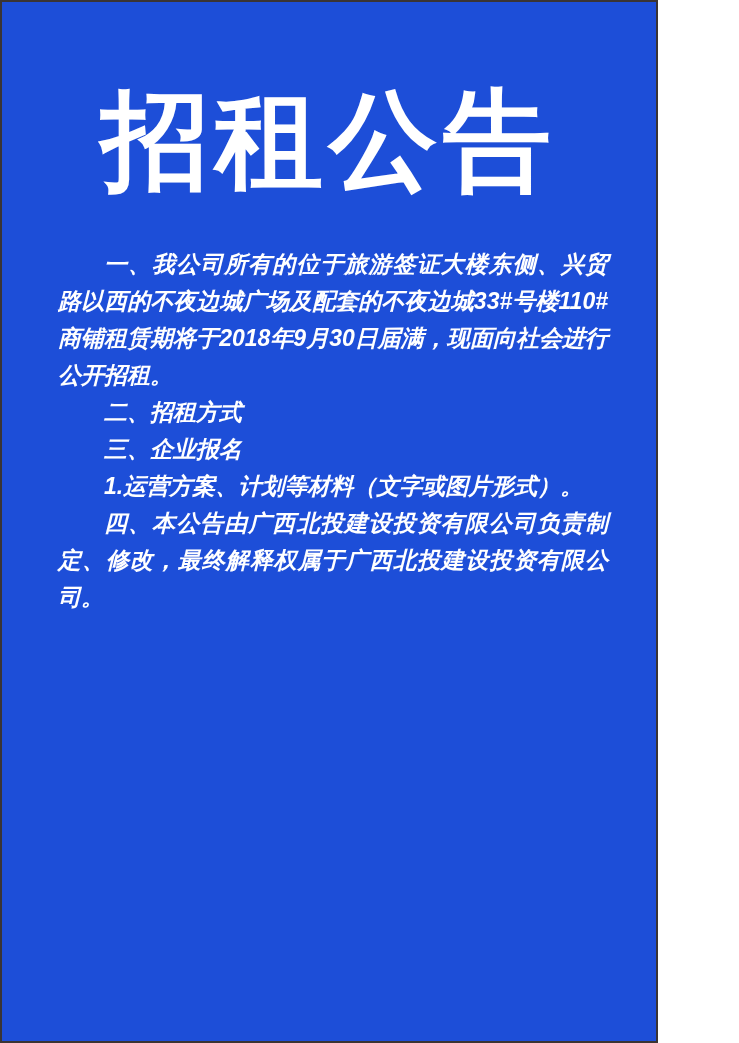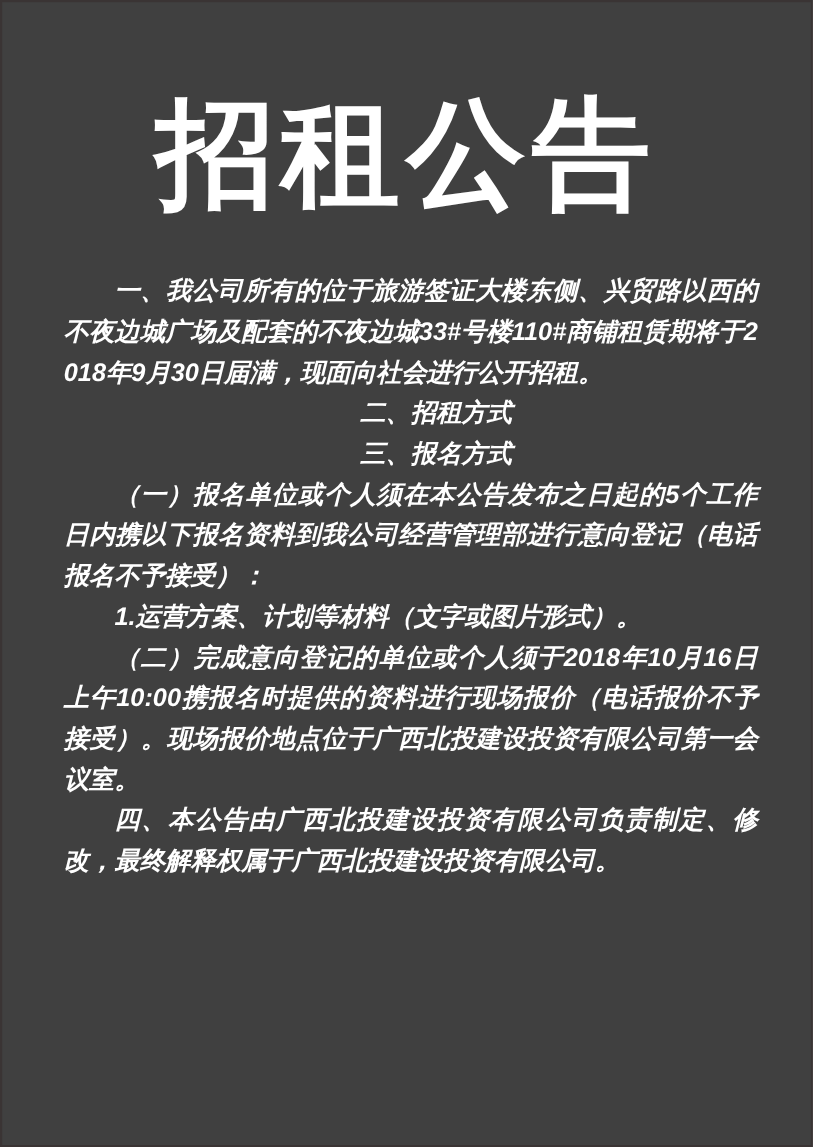--- a/index.html
+++ b/index.html
@@ -2,24 +2,24 @@
 <html><head>
 <meta charset="utf-8">
 <style>
   html, body {
     margin: 0;
     padding: 0;
     background: #ffffff;
   }
   .poster {
     position: relative;
-    width: 739px;
+    width: 658px;
     height: 1043px;
     box-sizing: border-box;
-    background: #404040;
+    background: #1d4ed8;
     border: 2px solid #3a3434;
     color: #ffffff;
     overflow: hidden;
     font-family: "Liberation Sans", sans-serif;
   }
   .title {
     margin: 78px 0 0 0;
     text-align: center;
     font-family: "Liberation Serif", serif;
     font-weight: 700;
@@ -36,34 +36,32 @@
     line-height: 37px;
   }
   .para {
     margin: 0;
     text-indent: 2em;
     text-align: justify;
     word-break: break-all;
     font-style: italic;
   }
   .para.heading {
-    text-align: center;
+    text-align: left;
   }
 </style>
 </head>
 <body>
 
 <div class="poster">
 
   <h1 class="title">招租公告</h1>
 
   <div class="body-text">
     <p class="para">一、我公司所有的位于旅游签证大楼东侧、兴贸路以西的不夜边城广场及配套的不夜边城33#号楼110#商铺租赁期将于2018年9月30日届满，现面向社会进行公开招租。</p>
     <p class="para heading">二、招租方式</p>
-    <p class="para heading">三、报名方式</p>
-    <p class="para">（一）报名单位或个人须在本公告发布之日起的5个工作日内携以下报名资料到我公司经营管理部进行意向登记（电话报名不予接受）：</p>
+    <p class="para heading">三、企业报名</p>
     <p class="para">1.运营方案、计划等材料（文字或图片形式）。</p>
-    <p class="para">（二）完成意向登记的单位或个人须于2018年10月16日上午10:00携报名时提供的资料进行现场报价（电话报价不予接受）。现场报价地点位于广西北投建设投资有限公司第一会议室。</p>
     <p class="para">四、本公告由广西北投建设投资有限公司负责制定、修改，最终解释权属于广西北投建设投资有限公司。</p>
 
   </div>
 
 </div>
 
 </body></html>

